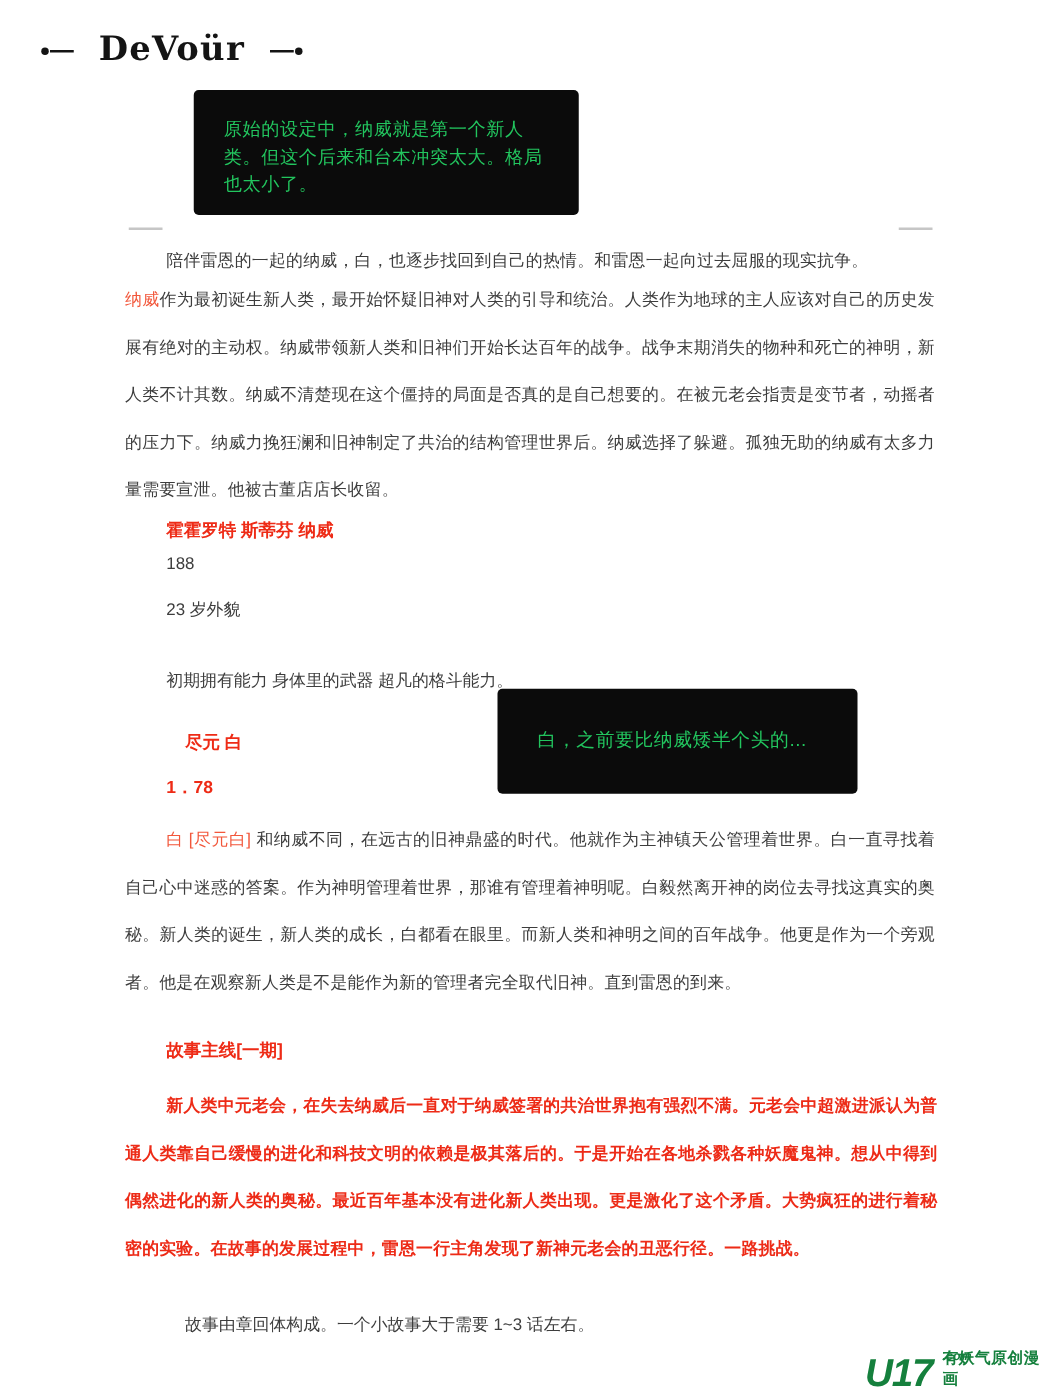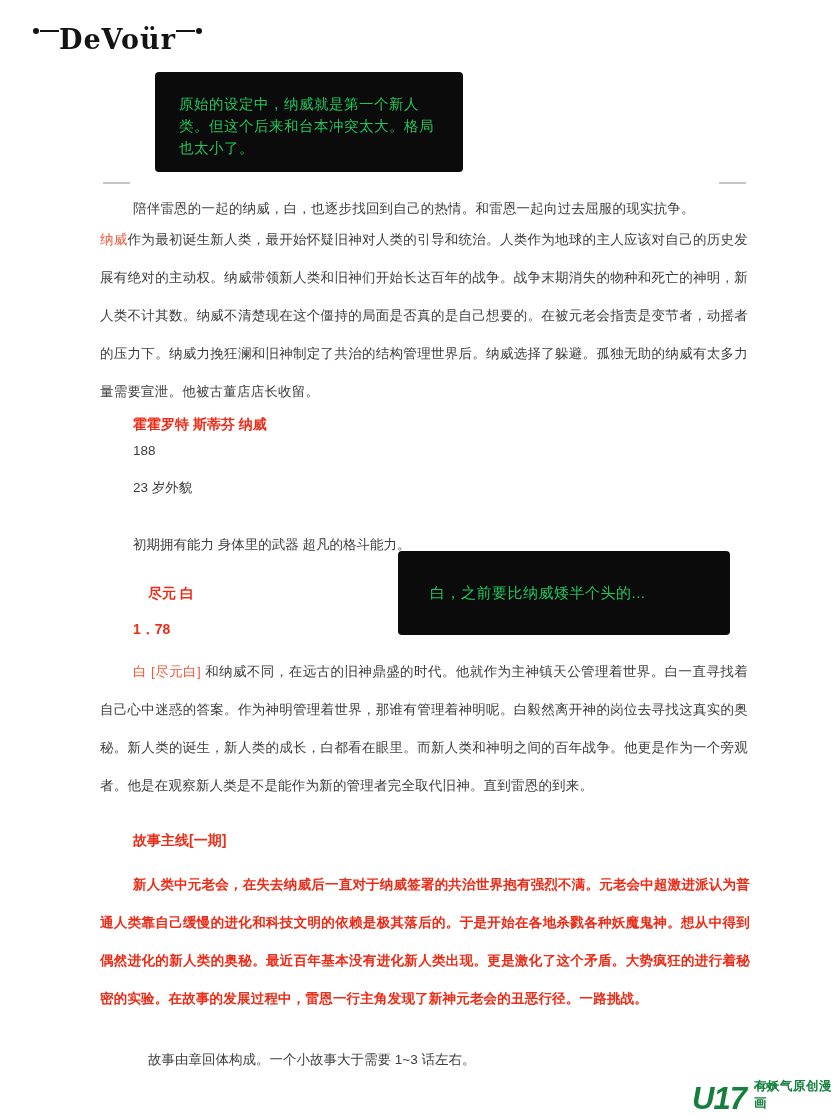--- a/index.html
+++ b/index.html
@@ -1,33 +1,33 @@
 <!DOCTYPE html>
 <html><head>
 <meta charset="utf-8">
 <style>
   html,body{margin:0;padding:0;background:#ffffff;}
   body{font-family:"Liberation Sans","DejaVu Sans",sans-serif;}
   .page{position:relative;width:839px;height:1119px;background:#fff;overflow:hidden;}
 
   
-  .brand{position:absolute;left:33px;top:26px;display:flex;align-items:flex-start;gap:0;}
+  .brand{position:absolute;left:33px;top:26px;display:flex;align-items:center;gap:20px;}
   .brand-text{font-family:"DejaVu Serif","Liberation Serif",serif;font-weight:bold;
               font-size:27px;line-height:1;color:#141414;letter-spacing:1px;}
   .orn{position:relative;width:26px;height:8px;}
   .orn::after{content:'';position:absolute;bottom:2px;height:2px;background:#141414;left:7px;right:0;}
   .orn::before{content:'';position:absolute;bottom:0;width:6px;height:6px;border-radius:50%;background:#141414;left:0;}
   .orn.right::after{left:0;right:7px;}
   .orn.right::before{left:auto;right:0;}
 
   
   .bubble{position:absolute;background:#0b0b0b;color:#22c55e;border-radius:4px;
           box-sizing:border-box;font-size:14.5px;line-height:1.5;letter-spacing:.5px;}
   .bubble1{left:155px;top:72px;width:308px;height:100px;padding:22px 22px 0 24px;}
-  .bubble2{left:398px;top:551px;width:332px;height:84px;display:flex;align-items:center;
+  .bubble2{left:398px;top:551px;width:288px;height:84px;display:flex;align-items:center;
            padding-left:32px;font-size:15px;}
 
   
   .dash{position:absolute;top:182px;width:27px;height:2px;background:#c6c6c6;}
   .dash.left{left:103px;} .dash.right{left:719px;}
 
   
   .txt{position:absolute;color:#3d3d3d;font-size:13.5px;}
   .para{width:648px;line-height:38px;text-align:justify;letter-spacing:.2px;}
   .indent{text-indent:33px;}

